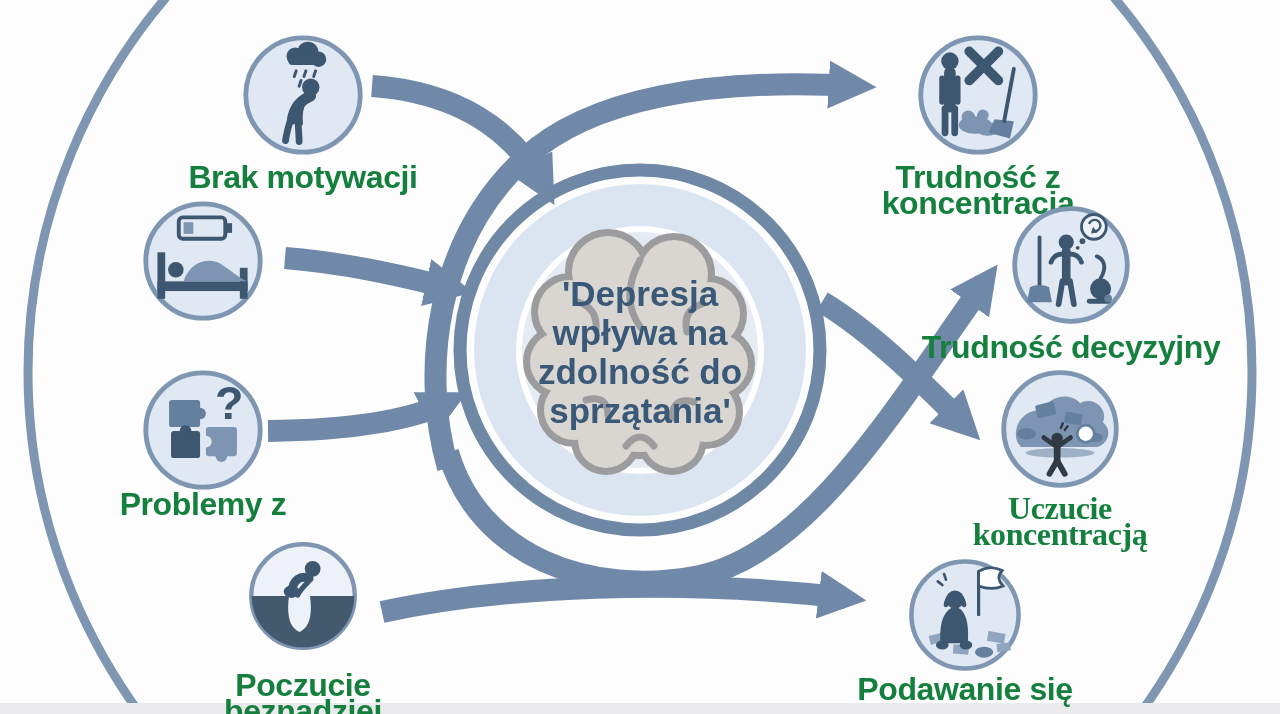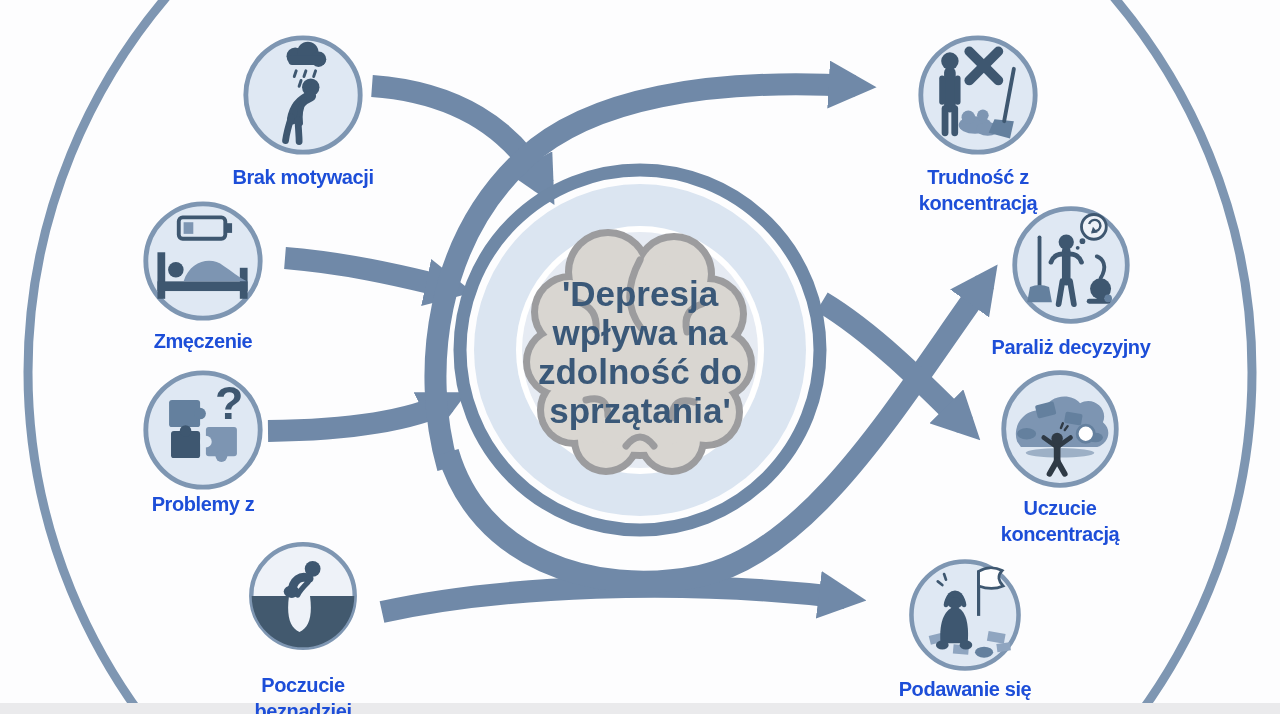--- a/index.html
+++ b/index.html
@@ -7,21 +7,21 @@
          font-family:"Liberation Sans",sans-serif;}
   .layer{position:absolute;left:0;top:0;}
   .bottom-strip{position:absolute;left:0;bottom:0;width:1280px;height:11px;background:#eaeaec;z-index:1;}
   svg{display:block;}
   .ellipse-svg{z-index:0;}
   .arrows-svg{z-index:2;}
   .center-svg{position:absolute;left:450px;top:160px;z-index:3;}
   .node{position:absolute;z-index:4;}
   .node-circle{display:block;}
   .node-label{position:absolute;width:340px;text-align:center;z-index:5;
-              font-weight:700;font-size:20px;line-height:26px;color:#1d4ed8;letter-spacing:-0.4px;}
+              font-weight:700;font-size:32px;line-height:26px;color:#15803d;letter-spacing:-0.4px;}
   .node-label span{display:block;}
   .quote-line{font-weight:700;}
 </style>
 </head>
 <body>
 
 <div class="stage">
 
   <svg class="layer ellipse-svg" width="1280" height="714">
     <ellipse cx="640" cy="372" rx="612" ry="592" fill="none" stroke="#7e96b2" stroke-width="9"></ellipse>
@@ -135,24 +135,20 @@
       <rect x="89" y="26" width="6" height="10" fill="#3e5770"></rect>
       <rect x="45" y="25" width="10" height="12" fill="#7d95b2"></rect>
       <g fill="#3e5770">
         <rect x="18" y="56" width="8" height="48"></rect>
         <rect x="103" y="72" width="8" height="32"></rect>
         <rect x="18" y="86" width="93" height="10"></rect>
         <circle cx="37" cy="74" r="8"></circle>
       </g>
       <path d="M45,86 C52,64 74,60 86,70 C95,76 102,82 110,86 Z" fill="#7d95b2"></path>
     </svg>
-    <div class="node-label" style="left:-107px;top:130px;">
-      <span>Zmęczenie</span>
-      <span></span>
-    </div>
   </div>
 
   <div class="node" style="left:140px;top:367px;">
     <svg class="node-circle" width="126" height="126" viewBox="0 0 130 130">
       <circle cx="65" cy="65" r="59" fill="#dfe8f3" stroke="#7e96b2" stroke-width="5"></circle>
       <g>
         <rect x="30" y="34" width="32" height="28" rx="3" fill="#64809e"></rect>
         <circle cx="62" cy="48" r="6" fill="#64809e"></circle>
         <rect x="32" y="66" width="30" height="28" rx="3" fill="#3e5770"></rect>
         <circle cx="47" cy="66" r="6" fill="#3e5770"></circle>
@@ -231,21 +227,21 @@
         <path d="M32,36 L32,90" stroke-width="4"></path>
         <path d="M96,79 C104,66 98,58 92,56" stroke-width="4"></path>
         <path d="M84,103 L104,103" stroke-width="5"></path>
       </g>
       <circle cx="60" cy="41" r="8" fill="#3e5770"></circle>
       <path d="M22,88 Q32,84 42,88 L45,104 L19,104 Z" fill="#64809e"></path>
       <circle cx="96" cy="90" r="11" fill="#3e5770"></circle>
       <circle cx="104" cy="100" r="4" fill="#64809e"></circle>
     </svg>
     <div class="node-label" style="left:-108px;top:131px;">
-      <span>Paraliż decyzyjny</span>
+      <span>Trudność decyzyjny</span>
       <span></span>
     </div>
   </div>
 
   <div class="node" style="left:998px;top:367px;">
     <svg class="node-circle" width="124" height="124" viewBox="0 0 130 130">
       <circle cx="65" cy="65" r="59" fill="#dfe8f3" stroke="#7e96b2" stroke-width="5"></circle>
       <ellipse cx="65" cy="90" rx="36" ry="5" fill="#9db0c6"></ellipse>
       <path d="M20,78 C14,60 30,42 48,46 C52,30 76,26 86,38 C100,30 116,44 110,58 C120,66 116,80 104,84 L24,84 Z" fill="#7d95b2"></path>
       <g fill="#64809e">
@@ -259,21 +255,21 @@
         <path d="M62,84 L48,74" stroke-width="5"></path>
         <path d="M62,84 L76,74" stroke-width="5"></path>
         <path d="M62,82 L62,98" stroke-width="7"></path>
         <path d="M62,98 L54,112" stroke-width="6"></path>
         <path d="M62,98 L70,112" stroke-width="6"></path>
         <path d="M66,64 l2,-5" stroke-width="2.5"></path>
         <path d="M70,66 l3,-4" stroke-width="2.5"></path>
       </g>
       <circle cx="62" cy="75" r="6" fill="#2f3a45"></circle>
     </svg>
-    <div class="node-label" style="left:-108px;top:128px;">
+    <div class="node-label" style="left:-108px;top:128px;font-family:Liberation Serif, serif;">
       <span>Uczucie</span>
       <span>koncentracją</span>
     </div>
   </div>
 
   <div class="node" style="left:906px;top:556px;">
     <svg class="node-circle" width="118" height="118" viewBox="0 0 130 130">
       <circle cx="65" cy="65" r="59" fill="#dfe8f3" stroke="#7e96b2" stroke-width="5"></circle>
       <g fill="#8fa5c0">
         <rect x="26" y="86" width="17" height="10" transform="rotate(-14 34 91)"></rect>

